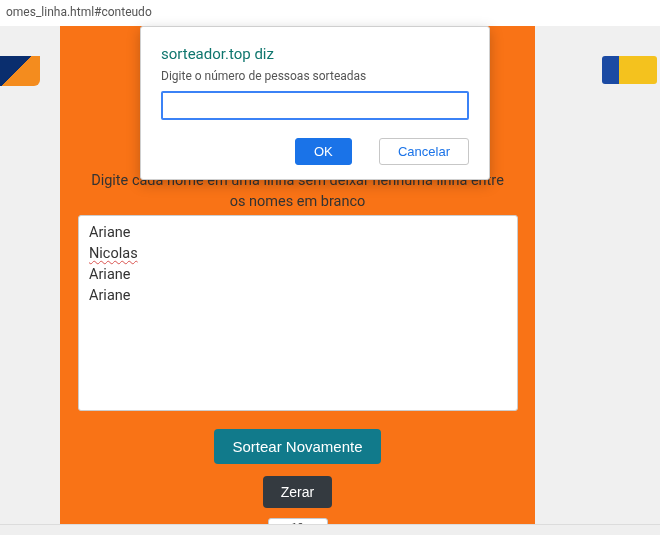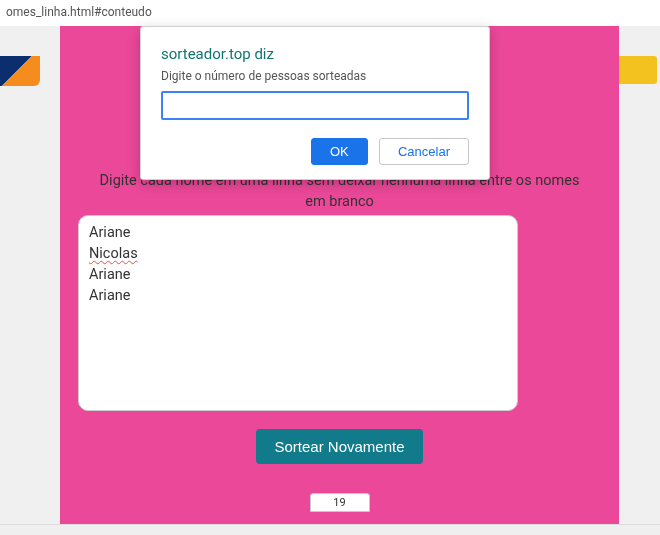--- a/index.html
+++ b/index.html
@@ -28,23 +28,23 @@
     position: absolute;
     left: 0; right: 0; bottom: 0;
     height: 11px;
     background: #efefef;
     border-top: 1px solid #dcdcdc;
   }
   .white-card {
     position: absolute;
     top: 0;
     left: 60px;
-    width: 559px;
+    width: 475px;
     height: 510px;
-    background: #ec4899;
+    background: #f97316;
   }
   .deco-left {
     position: absolute;
     top: 30px; left: 0;
     width: 40px; height: 30px;
     background: linear-gradient(135deg,#0a2e6e 45%,#f48c1e 45%);
     border-bottom-right-radius: 6px;
   }
   .deco-right {
     position: absolute;
@@ -70,21 +70,21 @@
     padding: 0 28px;
     line-height: 1.45;
   }
   .names-box {
     position: absolute;
     top: 189px;
     left: 18px;
     width: 440px;
     height: 196px;
     border: 1px solid #ccc;
-    border-radius: 10px;
+    border-radius: 3px;
     background: #fff;
     padding: 6px 10px;
     font-size: 14.5px;
     color: #333;
     line-height: 1.45;
     resize: both;
     overflow: auto;
   }
   .names-box::-webkit-resizer {}
   .spell-under {
@@ -170,21 +170,21 @@
   .dbtn {
     font-size: 13px;
     padding: 5px 18px;
     border-radius: 3px;
     cursor: pointer;
   }
   .dbtn-ok {
     background: #1a73e8;
     border: 1px solid #1a73e8;
     color: #fff;
-    margin-right: 8px;
+    margin-right: 24px;
   }
   .dbtn-cancel {
     background: #fff;
     border: 1px solid #c7c7c7;
     color: #1a73e8;
     text-align: right;
   }
 </style>
 </head>
 <body>
@@ -206,21 +206,21 @@
 
     <div class="names-box" id="names-box">
         <div>Ariane</div>
         <div><span class="spell-under">Nicolas</span></div>
         <div>Ariane</div>
         <div>Ariane</div>
       </div>
 
     <div class="btn-area">
       <button class="btn btn-teal">Sortear Novamente</button><br>
-      <br>
+      <button class="btn btn-dark">Zerar</button><br>
       <div class="fb-wrap">
         <div class="fb-count">19</div>
         
       </div>
     </div>
   </div>
 
   <div class="hscroll"></div>
 </div>
 

